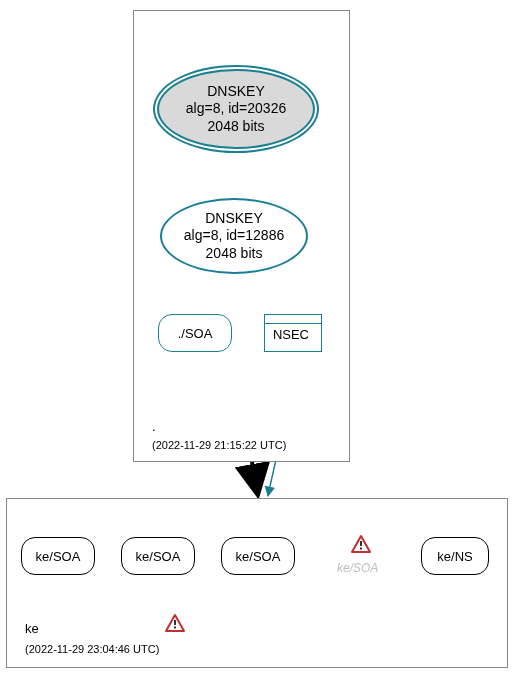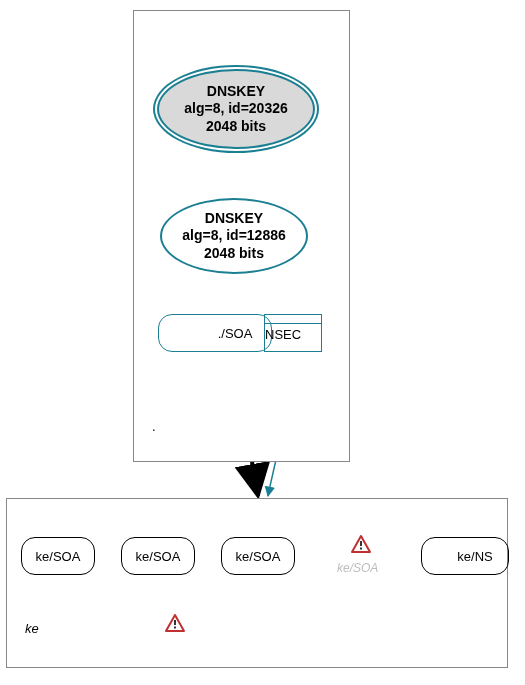--- a/index.html
+++ b/index.html
@@ -31,21 +31,20 @@
   .dnskey-ellipse {
     position: absolute;
     border: 2px solid #1a7f92;
     border-radius: 50%;
     text-align: center;
     display: flex;
     flex-direction: column;
     align-items: center;
     justify-content: center;
     line-height: 1.25;
-    font-weight: bold;
   }
   .dnskey-ellipse.double {
     box-shadow: 0 0 0 2px #fff, 0 0 0 4px #1a7f92;
     background: #d9d9d9;
   }
   .dnskey-title {
     font-size: 14px;
   }
   .dnskey-sub {
     font-size: 14px;
@@ -70,22 +69,22 @@
     height: 36px;
   }
   .nsec-box::before {
     content: "";
     position: absolute;
     left: 0; right: 0; top: 8px;
     border-top: 1px solid #1a7f92;
   }
   .nsec-label {
     position: absolute;
-    left: 0; right: 4px; top: 12px;
-    text-align: left;
+    left: 0; right: 12px; top: 12px;
+    text-align: right;
     font-size: 13px;
   }
   .zone-label {
     position: absolute;
     font-size: 13px;
   }
   .zone-ts {
     position: absolute;
     font-size: 11px;
   }
@@ -138,49 +137,51 @@
   <div class="dnskey-ellipse double" style="left:23px; top:58px; width:154px; height:76px;">
     <div class="dnskey-title">DNSKEY</div>
     <div class="dnskey-sub">alg=8, id=20326</div>
     <div class="dnskey-sub">2048 bits</div>
   </div>
   <div class="dnskey-ellipse" style="left:26px; top:187px; width:144px; height:72px; background:#fff;">
     <div class="dnskey-title">DNSKEY</div>
     <div class="dnskey-sub">alg=8, id=12886</div>
     <div class="dnskey-sub">2048 bits</div>
   </div>
-  <div class="rrec" style="left:24px; top:303px; width:72px; height:36px;padding-left:40px;">
+  <div class="rrec" style="left:24px; top:303px; width:72px; height:36px;">
     <span>./SOA</span>
   </div>
   <div class="nsec-box" style="left:130px; top:303px;">
     <div class="nsec-label">NSEC</div>
   </div>
   <div class="zone-label" style="left:18px; top:408px;">.</div>
+  <div class="zone-ts" style="left:18px; top:428px;">(2022-11-29 21:15:22 UTC)</div>
 </div>
 
 <div id="ke-zone" class="zone-box">
   <div class="rrec black" style="left:14px;  top:38px; width:72px; height:36px;">
       <span>ke/SOA</span>
     </div>
   <div class="rrec black" style="left:114px; top:38px; width:72px; height:36px;">
       <span>ke/SOA</span>
     </div>
   <div class="rrec black" style="left:214px; top:38px; width:72px; height:36px;">
       <span>ke/SOA</span>
     </div>
   <div class="ghost-label" style="left:330px; top:62px;">ke/SOA</div>
-  <div class="rrec black" style="left:414px; top:38px; width:66px; height:36px;padding-left:20px;">
+  <div class="rrec black" style="left:414px; top:38px; width:66px; height:36px;">
       <span>ke/NS</span>
     </div>
 
   <svg class="warn-icon" style="left:344px; top:36px;" viewBox="0 0 20 18">
     <path d="M10 1 L19 17 L1 17 Z" fill="#fff" stroke="#c03030" stroke-width="2" stroke-linejoin="round"></path>
     <rect x="9" y="6" width="2" height="5" fill="#333"></rect>
     <rect x="9" y="12.5" width="2" height="2" fill="#333"></rect>
   </svg>
 
-  <div class="zone-label" style="left:18px; top:122px;font-style:italic;">ke</div>
+  <div class="zone-label" style="left:18px; top:122px;">ke</div>
   <svg class="warn-icon" style="left:158px; top:115px;" viewBox="0 0 20 18">
     <path d="M10 1 L19 17 L1 17 Z" fill="#fff" stroke="#c03030" stroke-width="2" stroke-linejoin="round"></path>
     <rect x="9" y="6" width="2" height="5" fill="#333"></rect>
     <rect x="9" y="12.5" width="2" height="2" fill="#333"></rect>
   </svg>
+  <div class="zone-ts" style="left:18px; top:144px;">(2022-11-29 23:04:46 UTC)</div>
 </div>
 
 </body></html>

